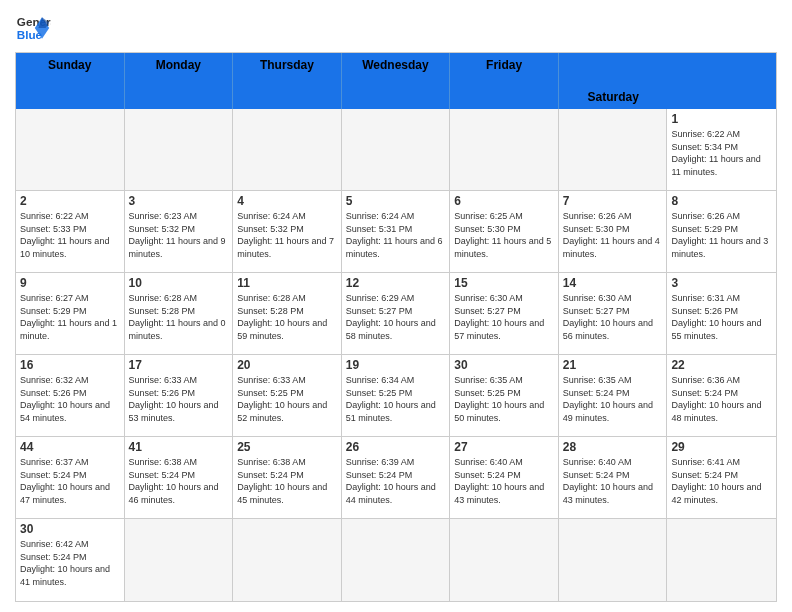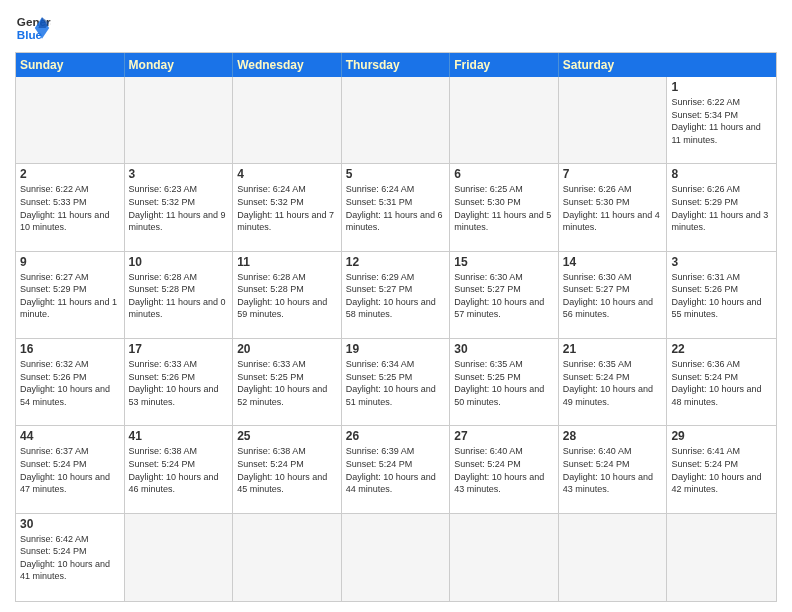--- a/index.html
+++ b/index.html
@@ -49,29 +49,30 @@
       display: flex;
       flex-direction: column;
       border: 1px solid #ccc;
     }
     .calendar-header {
       display: grid;
       grid-template-columns: repeat(7, 1fr);
       background: #1a73e8;
     }
     .cal-header-cell {
-      color: #fef9c3;
+      color: #000000;
       font-weight: bold;
       font-size: 12px;
       padding: 5px 4px;
-      text-align: left;
+      text-align: center;
       border-right: 1px solid #4a90d9;
     }
     .cal-header-cell:last-child {
       border-right: none;
+      margin-top: 32px;
     }
     .calendar-body {
       display: grid;
       grid-template-rows: repeat(6, 1fr);
       flex: 1;
     }
     .cal-row {
       display: grid;
       grid-template-columns: repeat(7, 1fr);
       border-bottom: 1px solid #ccc;
@@ -122,22 +123,22 @@
     <div class="title-block">
       <div class="month-year"></div>
       <div class="location"></div>
     </div>
   </div>
 
   <div class="calendar">
     <div class="calendar-header">
     <div class="cal-header-cell">Sunday</div>
         <div class="cal-header-cell">Monday</div>
+        <div class="cal-header-cell">Thursday</div>
         <div class="cal-header-cell">Wednesday</div>
-        <div class="cal-header-cell">Thursday</div>
         <div class="cal-header-cell">Friday</div>
         <div class="cal-header-cell">Saturday</div>
       </div>
     <div class="calendar-body">
     <div class="cal-row">
           <div class="cal-cell empty"></div>
           <div class="cal-cell empty"></div>
           <div class="cal-cell empty"></div>
           <div class="cal-cell empty"></div>
           <div class="cal-cell empty"></div>

